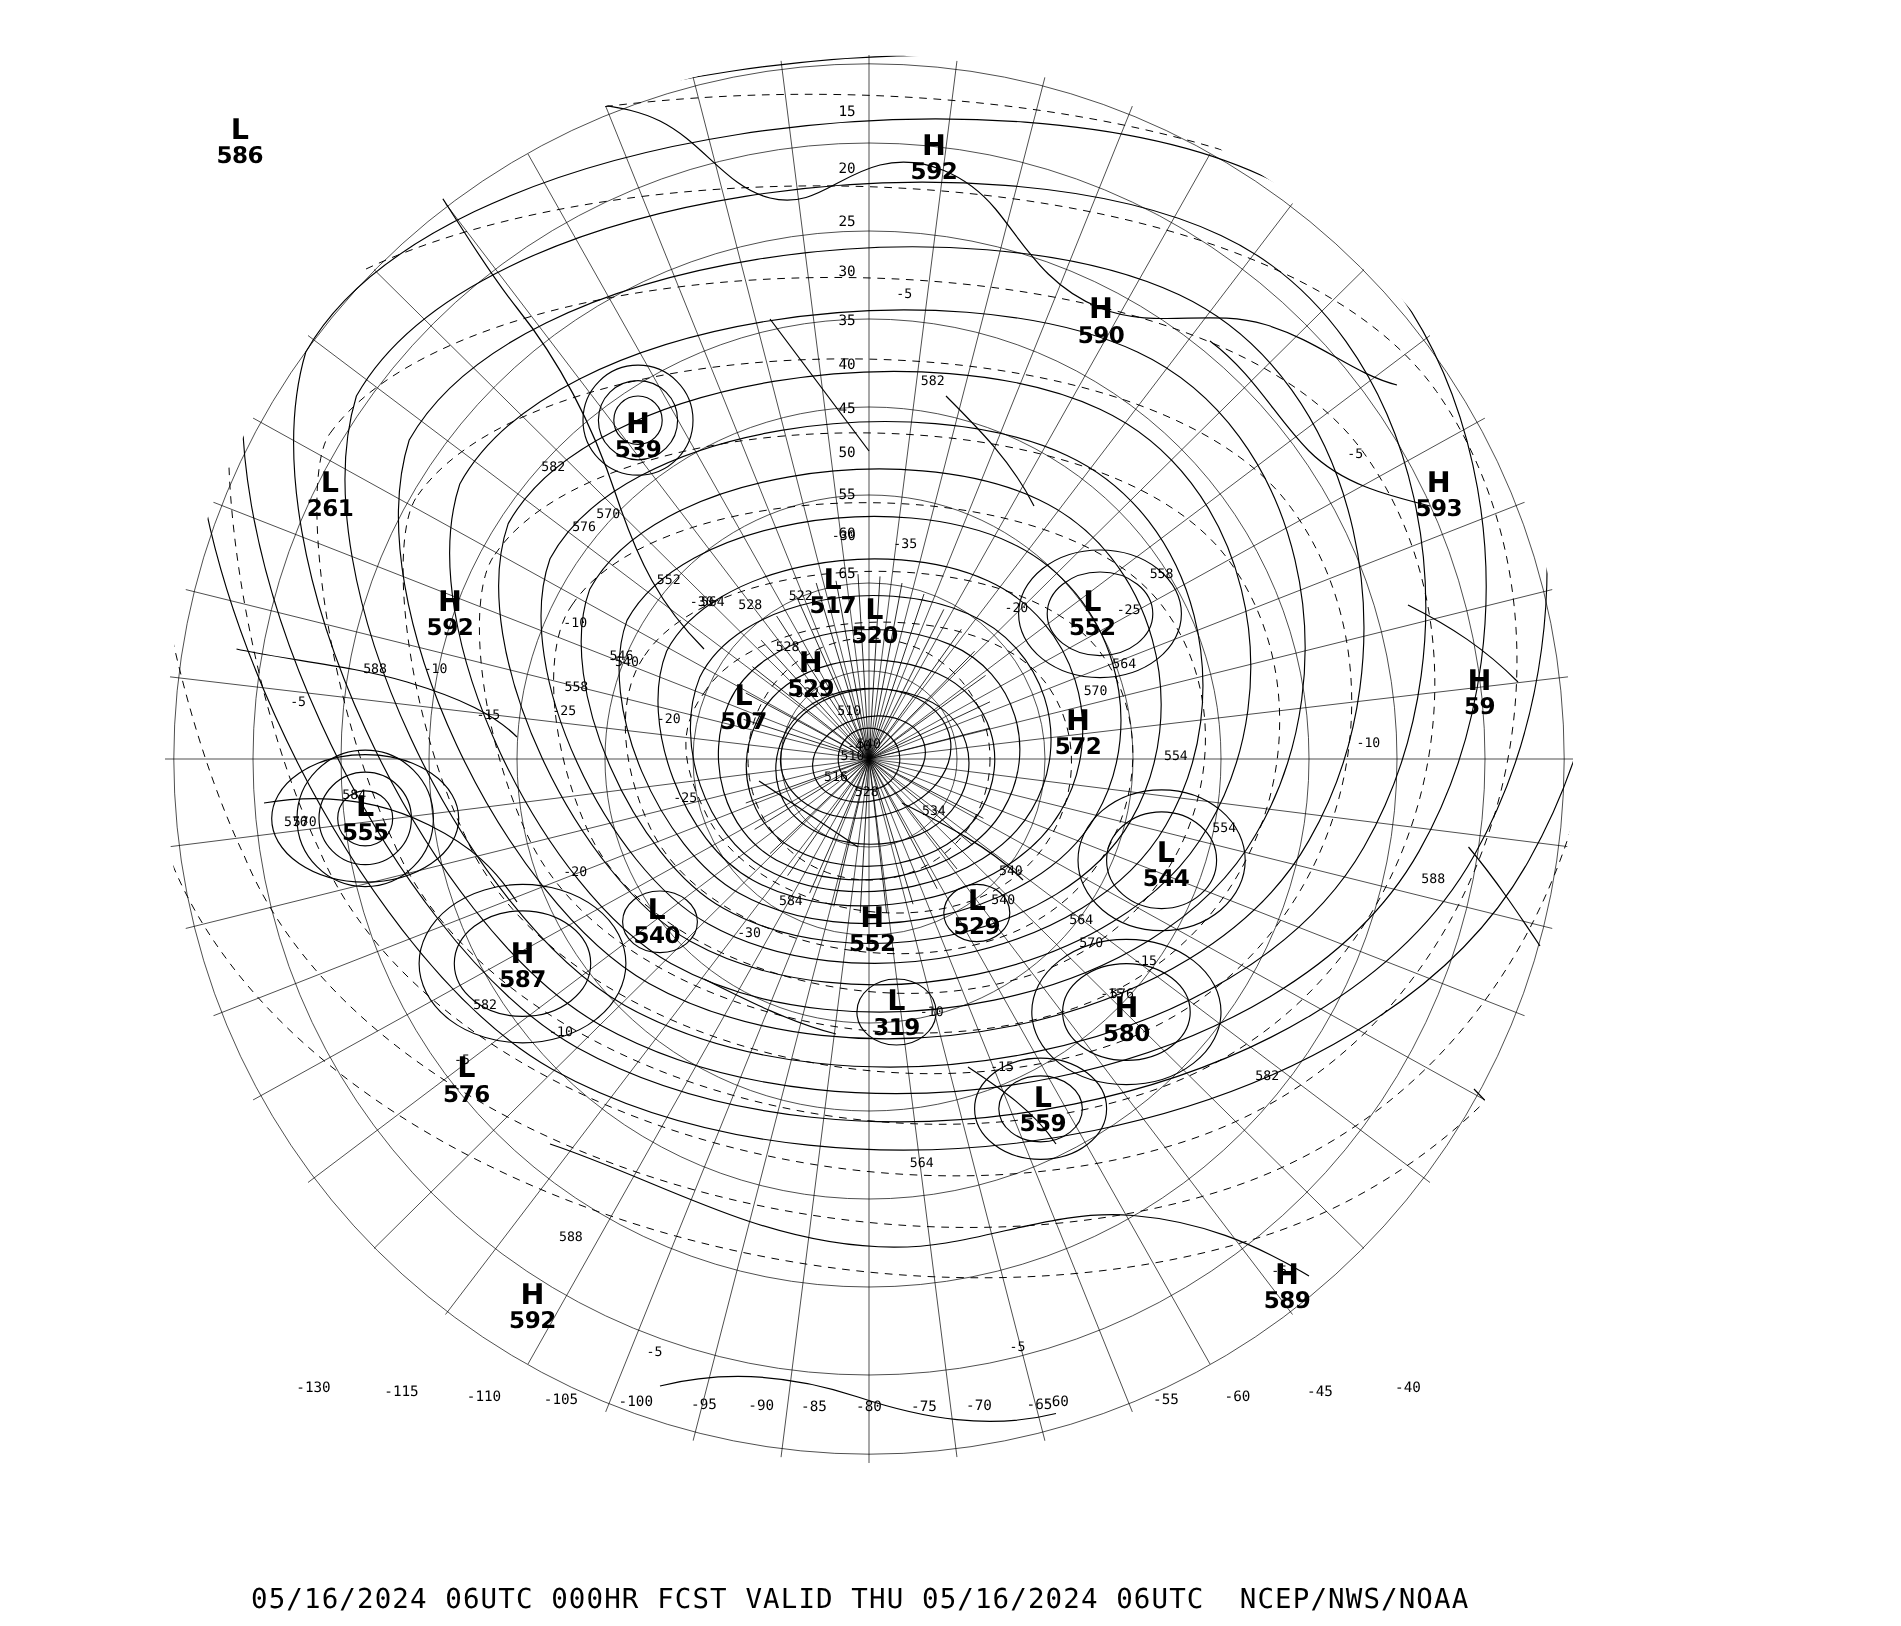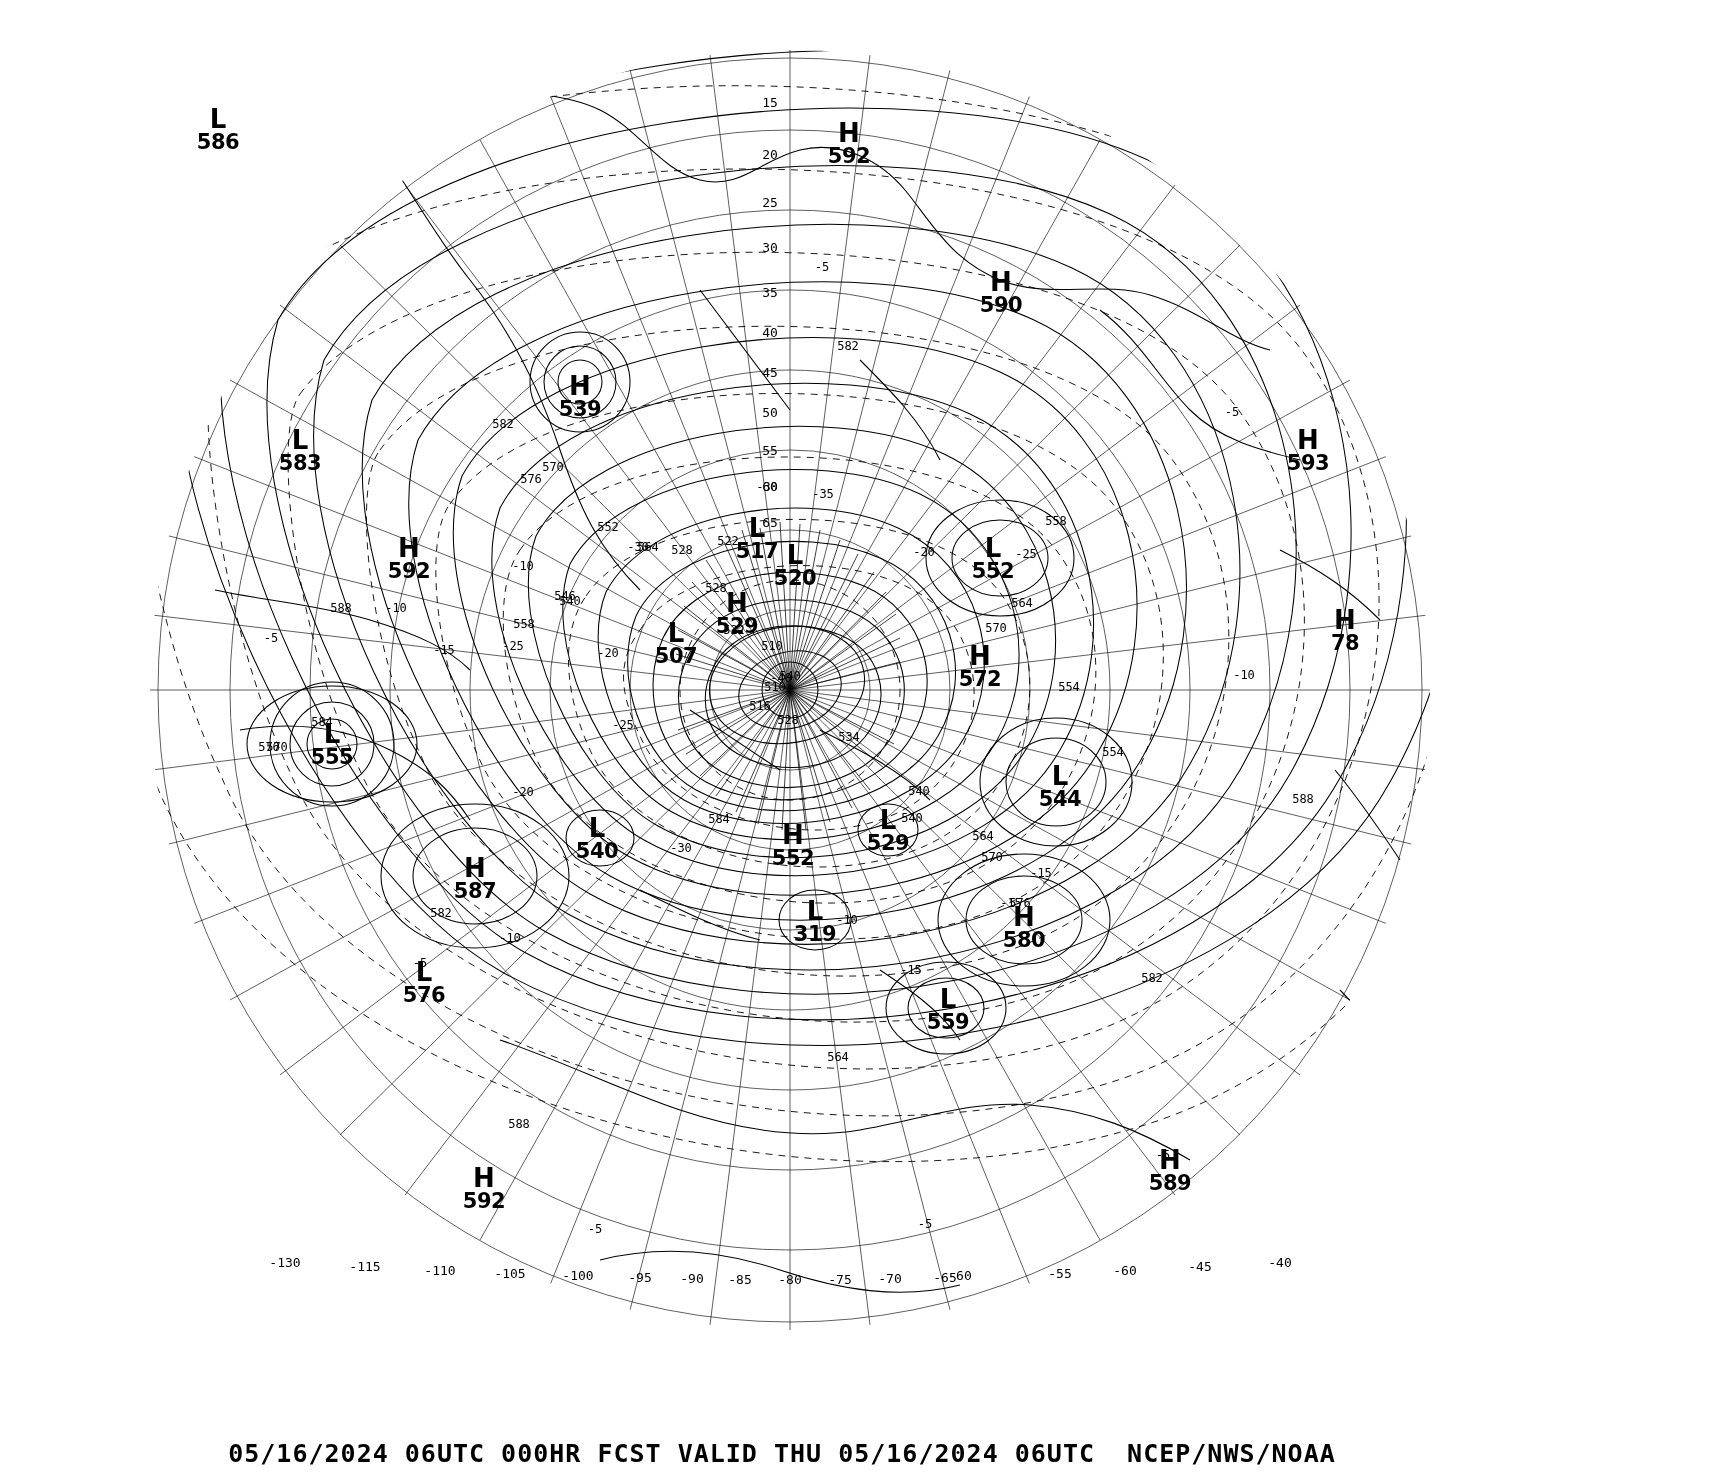--- a/index.html
+++ b/index.html
@@ -33,21 +33,20 @@
   }
   .footer {
     position: absolute;
     bottom: 10px;
     left: 0;
     width: 1564px;
     text-align: center;
     font-size: 25px;
     letter-spacing: 1px;
     white-space: pre;
-    font-weight: bold;
   }
   #map-area {
     position: absolute;
     left: 0px;
     top: 30px;
     width: 1728px;
     height: 1380px;
   }
   #map-svg {
     position: absolute;
@@ -298,21 +297,21 @@
     <div class="marker" style="left:1001px;top:262px">
       <span class="sym">H</span>
       <span class="val">590</span>
     </div>
     <div class="marker" style="left:580px;top:366px">
       <span class="sym">H</span>
       <span class="val">539</span>
     </div>
     <div class="marker" style="left:300px;top:420px">
       <span class="sym">L</span>
-      <span class="val">583</span>
+      <span class="val">261</span>
     </div>
     <div class="marker" style="left:1308px;top:420px">
       <span class="sym">H</span>
       <span class="val">593</span>
     </div>
     <div class="marker" style="left:409px;top:528px">
       <span class="sym">H</span>
       <span class="val">592</span>
     </div>
     <div class="marker" style="left:757px;top:508px">
@@ -322,21 +321,21 @@
     <div class="marker" style="left:795px;top:535px">
       <span class="sym">L</span>
       <span class="val">520</span>
     </div>
     <div class="marker" style="left:993px;top:528px">
       <span class="sym">L</span>
       <span class="val">552</span>
     </div>
     <div class="marker" style="left:1345px;top:600px">
       <span class="sym">H</span>
-      <span class="val">78</span>
+      <span class="val">59</span>
     </div>
     <div class="marker" style="left:737px;top:583px">
       <span class="sym">H</span>
       <span class="val">529</span>
     </div>
     <div class="marker" style="left:676px;top:613px">
       <span class="sym">L</span>
       <span class="val">507</span>
     </div>
     <div class="marker" style="left:980px;top:636px">

